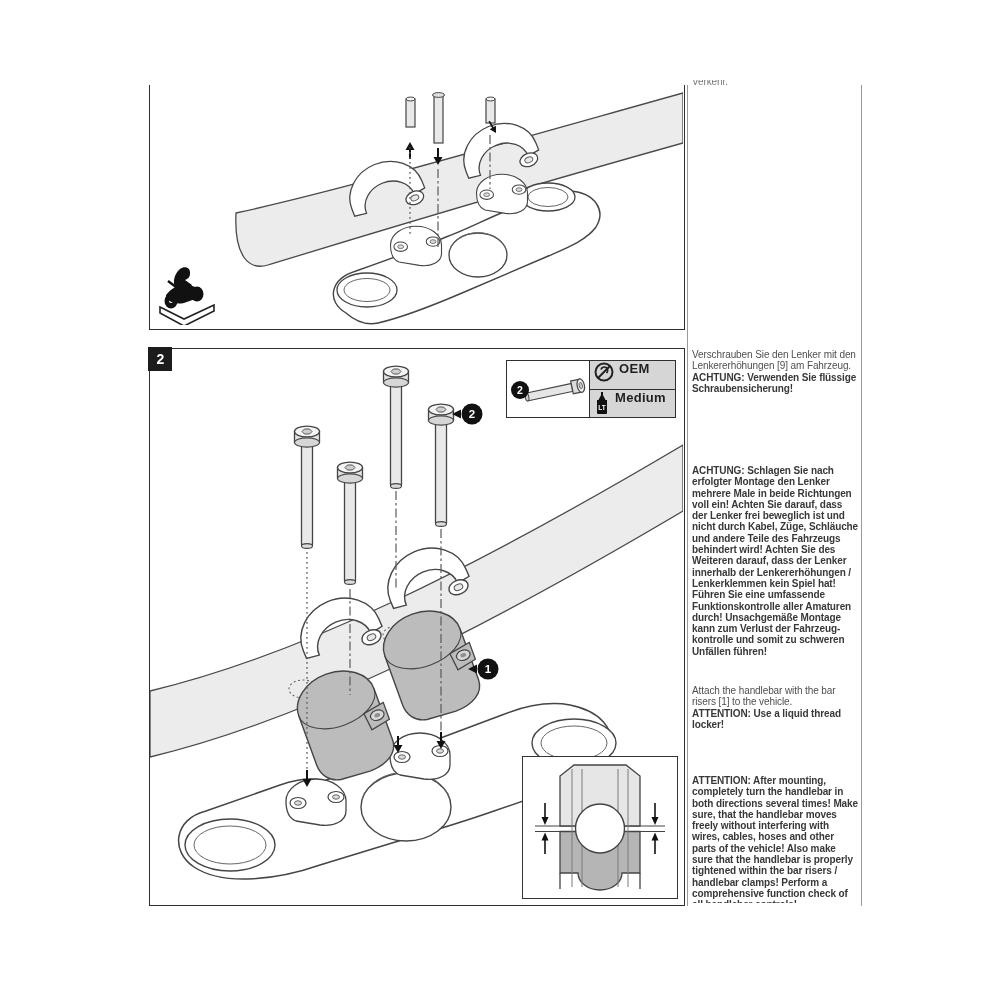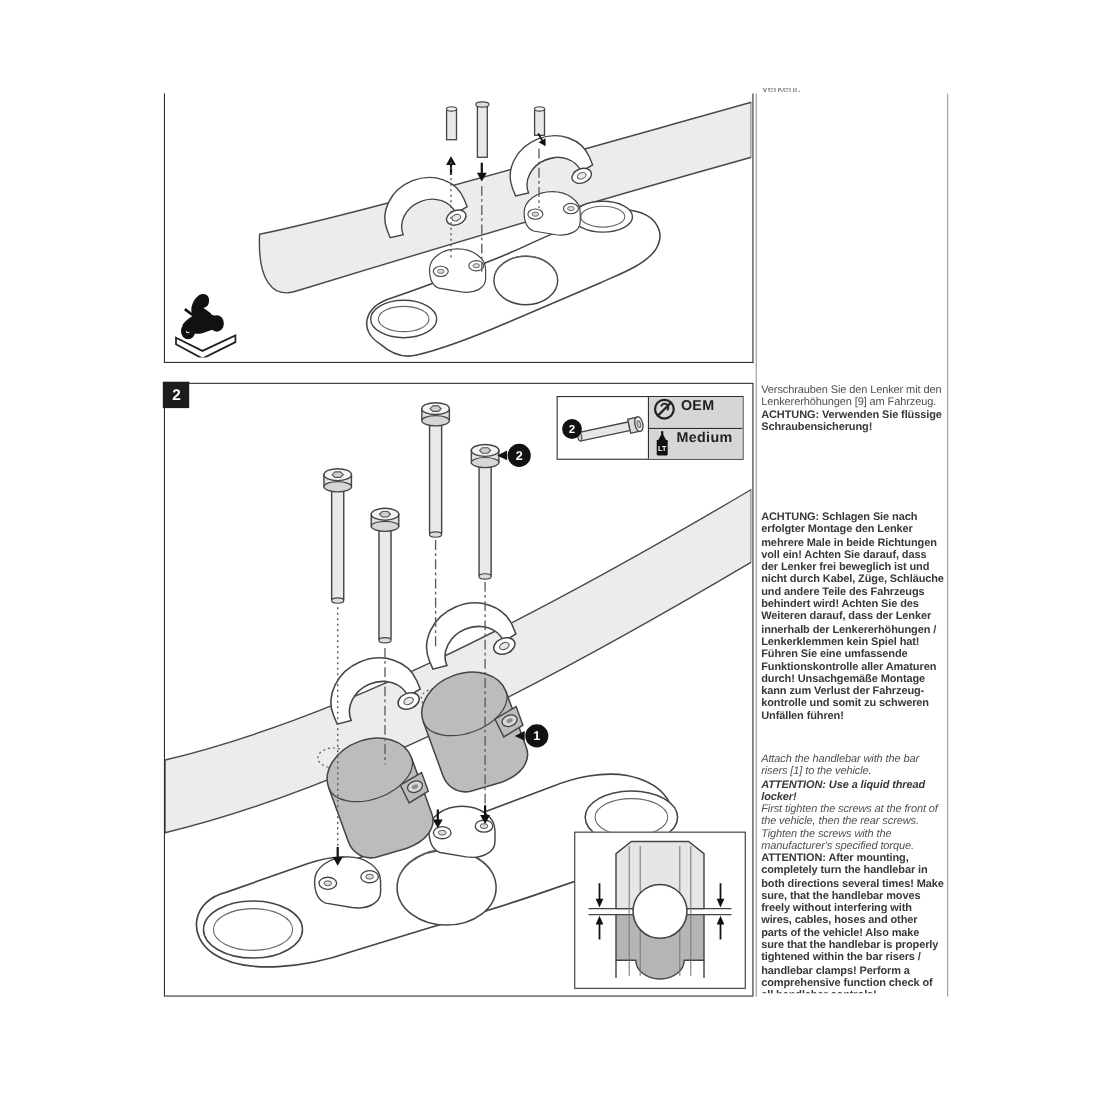--- a/index.html
+++ b/index.html
@@ -21,21 +21,21 @@
   .pb-row{flex:1;background:#d6d6d6;display:flex;padding-left:3px;}
   .pb-row + .pb-row{border-top:1.6px solid #2f2f2f;}
   .pb-label{font-weight:bold;font-size:13px;color:#1f1f1f;letter-spacing:.3px;margin-left:4px;}
   .detail-box{position:absolute;left:372px;top:407px;width:154px;height:141px;
     border:1.4px solid #333;background:#fff;}
   .text-wrap{position:absolute;left:0;top:0;width:1000px;height:903px;overflow:hidden;}
   .tb{position:absolute;left:692px;width:167px;font-size:10px;line-height:11.3px;
     color:#4f4f4f;letter-spacing:-0.1px;}
   .tb .seg{display:block;}
   .tb .b{font-weight:bold;color:#383838;}
-  .tb1{top:349px;} .tb2{top:465px;} .tb3{top:685px;font-style:italic;} .tb4{top:775px;}
+  .tb1{top:349px;} .tb2{top:465px;} .tb3{top:685px;} .tb4{top:775px;}
   .top-frag{position:absolute;left:692px;top:80px;height:10px;width:120px;overflow:hidden;}
   .top-frag span{display:block;margin-top:-4px;font-size:10px;color:#777;letter-spacing:-0.1px;}
 </style>
 </head>
 <body>
 
 <div>
 
   <div class="vrule" style="left:687px"></div>
   <div class="vrule" style="left:861px"></div>
@@ -277,20 +277,19 @@
     <div class="tb tb1">
       <span class="seg">Verschrauben Sie den Lenker mit den Lenkererhöhungen [9] am Fahrzeug.</span>
       <span class="seg b">ACHTUNG: Verwenden Sie flüssige Schraubensicherung!</span>
     </div>
     <div class="tb tb2">
       <span class="seg b">ACHTUNG: Schlagen Sie nach erfolgter Montage den Lenker mehrere Male in beide Richtungen voll ein! Achten Sie darauf, dass der Lenker frei beweglich ist und nicht durch Kabel, Züge, Schläuche und andere Teile des Fahrzeugs behindert wird! Achten Sie des Weiteren darauf, dass der Lenker innerhalb der Lenkererhöhungen / Lenkerklemmen kein Spiel hat! Führen Sie eine umfassende Funktionskontrolle aller Amaturen durch! Unsachgemäße Montage kann zum Verlust der Fahrzeug­kontrolle und somit zu schweren Unfällen führen!</span>
     </div>
     <div class="tb tb3">
       <span class="seg">Attach the handlebar with the bar risers [1] to the vehicle.</span>
       <span class="seg b">ATTENTION: Use a liquid thread locker!</span>
-      <span class="seg">First tighten the screws at the front of the vehicle, then the rear screws. Tighten the screws with the manufacturer's specified torque.</span>
     </div>
     <div class="tb tb4">
       <span class="seg b">ATTENTION: After mounting, completely turn the handlebar in both directions several times! Make sure, that the handlebar moves freely without interfering with wires, cables, hoses and other parts of the vehicle! Also make sure that the handlebar is properly tightened within the bar risers / handlebar clamps! Perform a comprehensive function check of all handlebar controls!</span>
     </div>
   </div>
 
 </div>
 
 </body></html>

